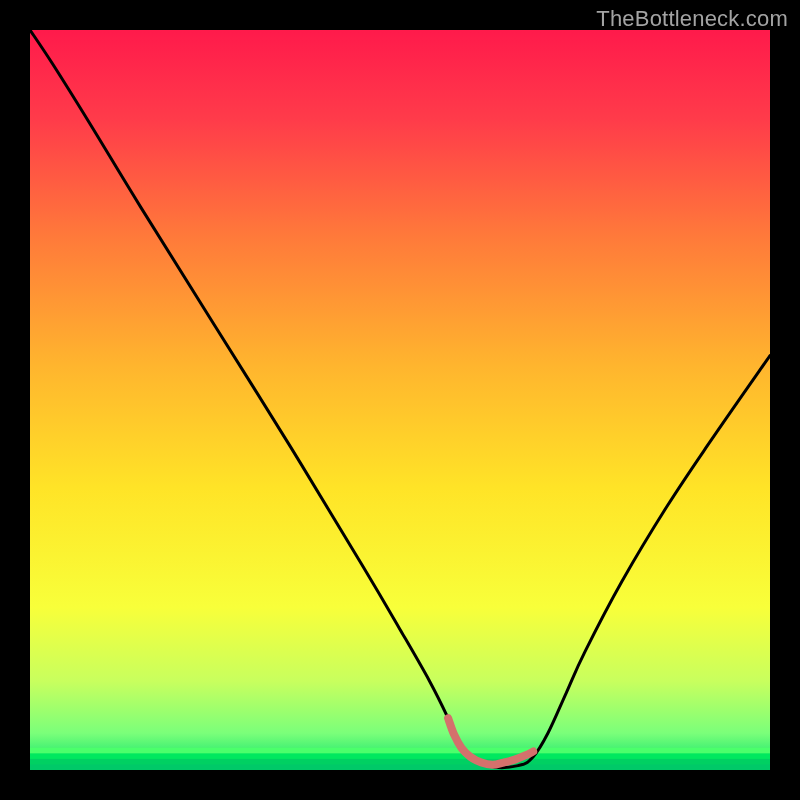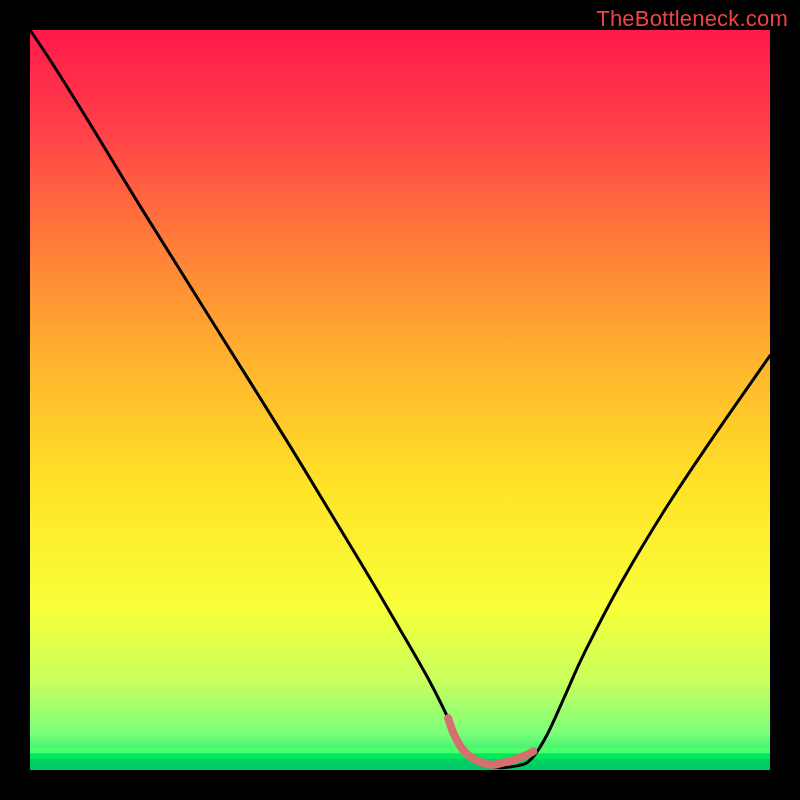--- a/index.html
+++ b/index.html
@@ -31,21 +31,21 @@
     position: absolute;
     left: 0;
     top: 0;
     width: 100%;
     height: 100%;
   }
   .watermark {
     position: absolute;
     top: 6px;
     right: 12px;
-    color: #ef4444;
+    color: #a3a3a3;
     font-size: 22px;
     font-weight: 500;
     letter-spacing: 0.2px;
   }
   svg.curve {
     position: absolute;
     left: 0;
     top: 0;
     width: 100%;
     height: 100%;

